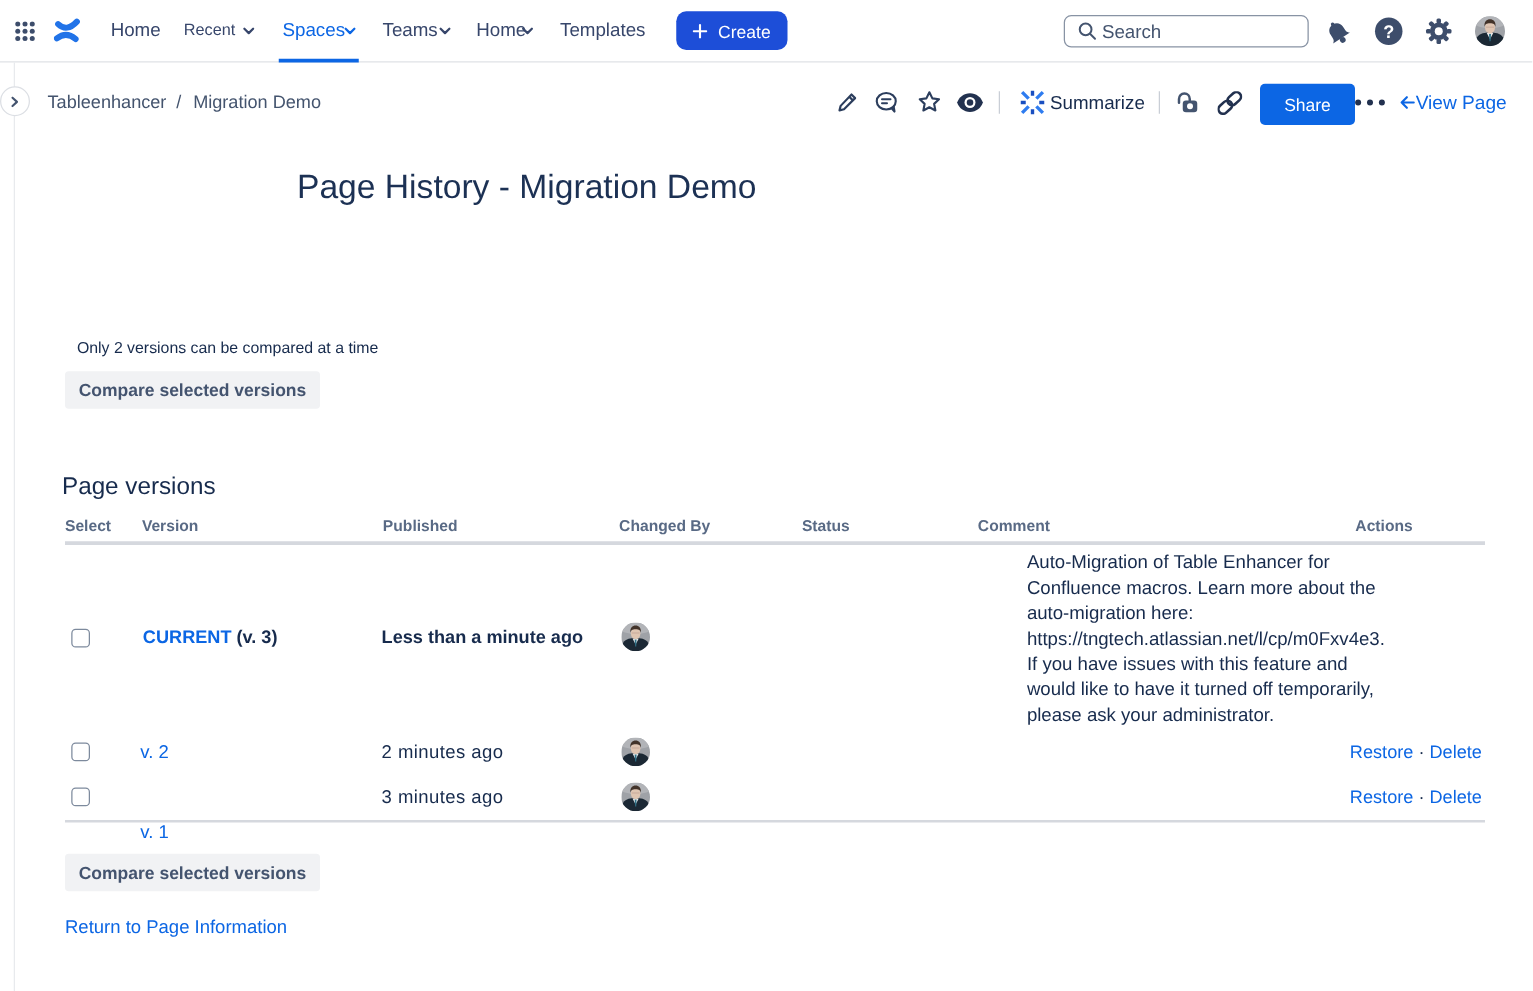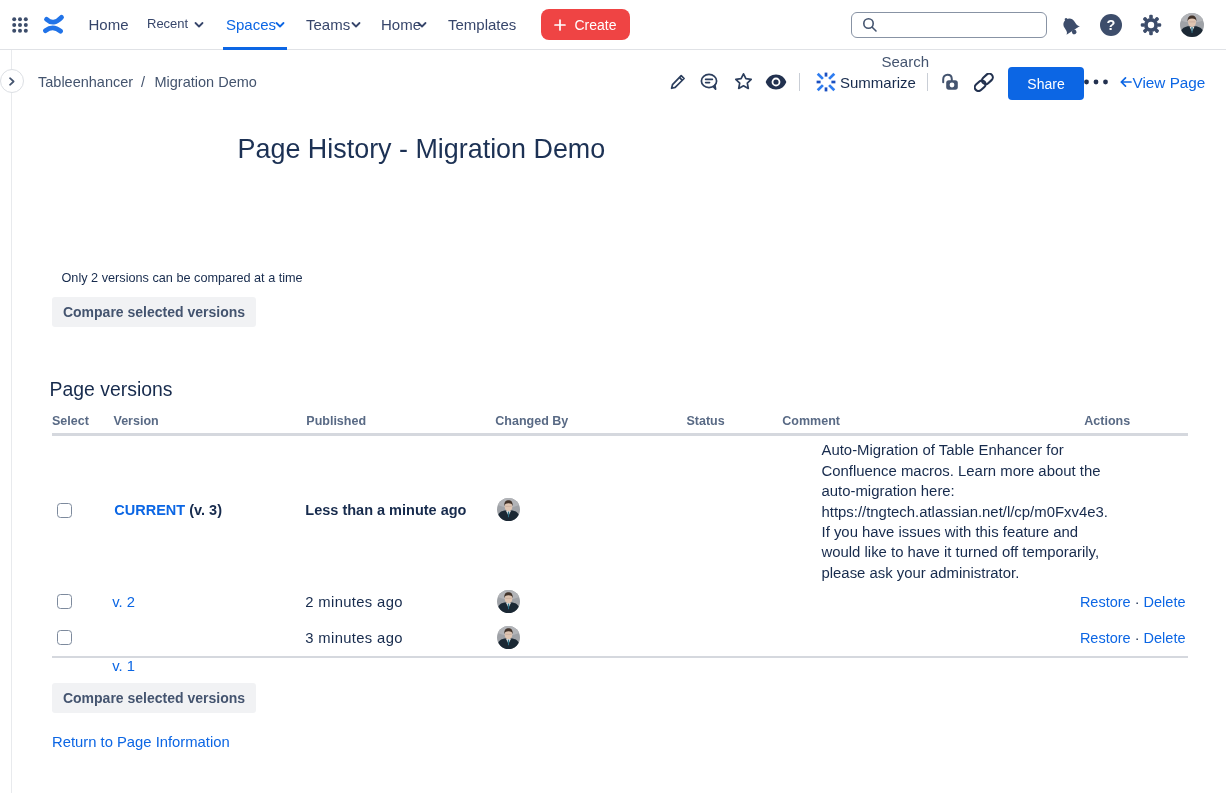--- a/index.html
+++ b/index.html
@@ -44,32 +44,32 @@
 <div class="abs" style="left:306px;top:16.4px;font-size:15px;font-weight:500;color:#37466B;">Teams</div>
 <svg class="abs" style="left:351px;top:21px;" width="10" height="8" viewBox="0 0 10 8">
     <path d="M1.5 2 L5 5.5 L8.5 2" stroke="#37466B" stroke-width="1.8" fill="none" stroke-linecap="round" stroke-linejoin="round"></path>
   </svg>
 <div class="abs" style="left:381px;top:16.4px;font-size:15px;font-weight:500;color:#37466B;">Home</div>
 <svg class="abs" style="left:417px;top:21px;" width="10" height="8" viewBox="0 0 10 8">
     <path d="M1.5 2 L5 5.5 L8.5 2" stroke="#37466B" stroke-width="1.8" fill="none" stroke-linecap="round" stroke-linejoin="round"></path>
   </svg>
 <div class="abs" style="left:448px;top:16.4px;font-size:15px;font-weight:500;color:#37466B;">Templates</div>
 
-<div class="abs" style="left:541px;top:9px;width:89px;height:31px;background:#ef4444;border-radius:8px;color:#fff;font-size:14px;font-weight:500;display:flex;align-items:center;justify-content:center;">
+<div class="abs" style="left:541px;top:9px;width:89px;height:31px;background:#1d4ed8;border-radius:8px;color:#fff;font-size:14px;font-weight:500;display:flex;align-items:center;justify-content:center;">
   <svg width="12" height="12" viewBox="0 0 12 12" style="margin-right:8px;">
       <path d="M6 1 V11 M1 6 H11" stroke="#fff" stroke-width="1.7" stroke-linecap="round"></path>
     </svg>Create
 </div>
 
 <div class="abs" style="left:851px;top:12px;width:196px;height:26px;border:1.5px solid #8893A4;border-radius:6px;"></div>
 <svg class="abs" style="left:862px;top:17px;" width="16" height="16" viewBox="0 0 16 16">
     <circle cx="6.5" cy="6.5" r="4.7" stroke="#44546F" stroke-width="1.6" fill="none"></circle>
     <path d="M10.2 10.2 L14 14" stroke="#44546F" stroke-width="1.6" stroke-linecap="round"></path>
   </svg>
-<div class="abs" style="left:881.5px;top:17px;font-size:15px;color:#44546F;margin-top:36px;">Search</div>
+<div class="abs" style="left:881.5px;top:17px;font-size:15px;color:#44546F;">Search</div>
 
 <svg class="abs" style="left:1059px;top:14.5px;" width="24" height="24" viewBox="0 0 24 24">
   <g transform="rotate(-33 12 12)" fill="#3D4D6B">
     <path d="M12 3.2 C8.4 3.2 6.1 5.7 6.1 9.2 L6.1 12.6 C6.1 13.7 5.6 14.7 4.8 15.4 L4 16.1 L20 16.1 L19.2 15.4 C18.4 14.7 17.9 13.7 17.9 12.6 L17.9 9.2 C17.9 5.7 15.6 3.2 12 3.2 Z"></path>
     <circle cx="12" cy="17.9" r="2.3"></circle>
     <rect x="10.6" y="1.6" width="2.8" height="3" rx="1.4"></rect>
   </g>
 </svg>
 
 <svg class="abs" style="left:1099px;top:13px;" width="24" height="24" viewBox="0 0 24 24">
@@ -197,21 +197,21 @@
 <div class="abs" style="left:61.5px;top:270.8px;font-size:12.7px;color:#172B4D;">Only 2 versions can be compared at a time</div>
 
 <div class="abs" style="left:52px;top:297px;width:204px;height:30px;background:#F1F2F4;border-radius:3px;color:#44546F;font-size:14px;font-weight:700;display:flex;align-items:center;justify-content:center;">Compare selected versions</div>
 
 <div class="abs" style="left:49.6px;top:378.4px;font-size:19.4px;font-weight:500;color:#172B4D;">Page versions</div>
 
 <div class="abs" style="left:52px;top:414.3px;font-size:12.5px;font-weight:700;color:#596A85;">Select</div>
 <div class="abs" style="left:113.5px;top:414.3px;font-size:12.5px;font-weight:700;color:#596A85;">Version</div>
 <div class="abs" style="left:306.3px;top:414.3px;font-size:12.5px;font-weight:700;color:#596A85;">Published</div>
 <div class="abs" style="left:495.3px;top:414.3px;font-size:12.5px;font-weight:700;color:#596A85;">Changed By</div>
-<div class="abs" style="left:641.5px;top:414.3px;font-size:12.5px;font-weight:700;color:#596A85;margin-left:45px;">Status</div>
+<div class="abs" style="left:641.5px;top:414.3px;font-size:12.5px;font-weight:700;color:#596A85;">Status</div>
 <div class="abs" style="left:782.3px;top:414.3px;font-size:12.5px;font-weight:700;color:#596A85;">Comment</div>
 <div class="abs" style="left:1084.3px;top:414.3px;font-size:12.5px;font-weight:700;color:#596A85;">Actions</div>
 <div class="abs" style="left:52px;top:433.4px;width:1136px;height:2.5px;background:#D5D8DE;"></div>
 
 <div class="abs" style="left:57px;top:503px;width:14.5px;height:14.5px;border:1.8px solid #7D8A9D;border-radius:3.5px;"></div>
 <div class="abs" style="left:114.3px;top:501.6px;font-size:14.5px;font-weight:700;"><span style="color:#0B66E4;">CURRENT</span> <span style="color:#172B4D;">(v. 3)</span></div>
 <div class="abs" style="left:305.3px;top:501.6px;font-size:14.5px;font-weight:700;color:#172B4D;">Less than a minute ago</div>
 <svg class="abs" style="left:497px;top:498px;" width="23" height="23" viewBox="0 0 24 24">
   <g clip-path="url(#avc1)">
     <rect width="24" height="24" fill="#9FA2A7"></rect>

